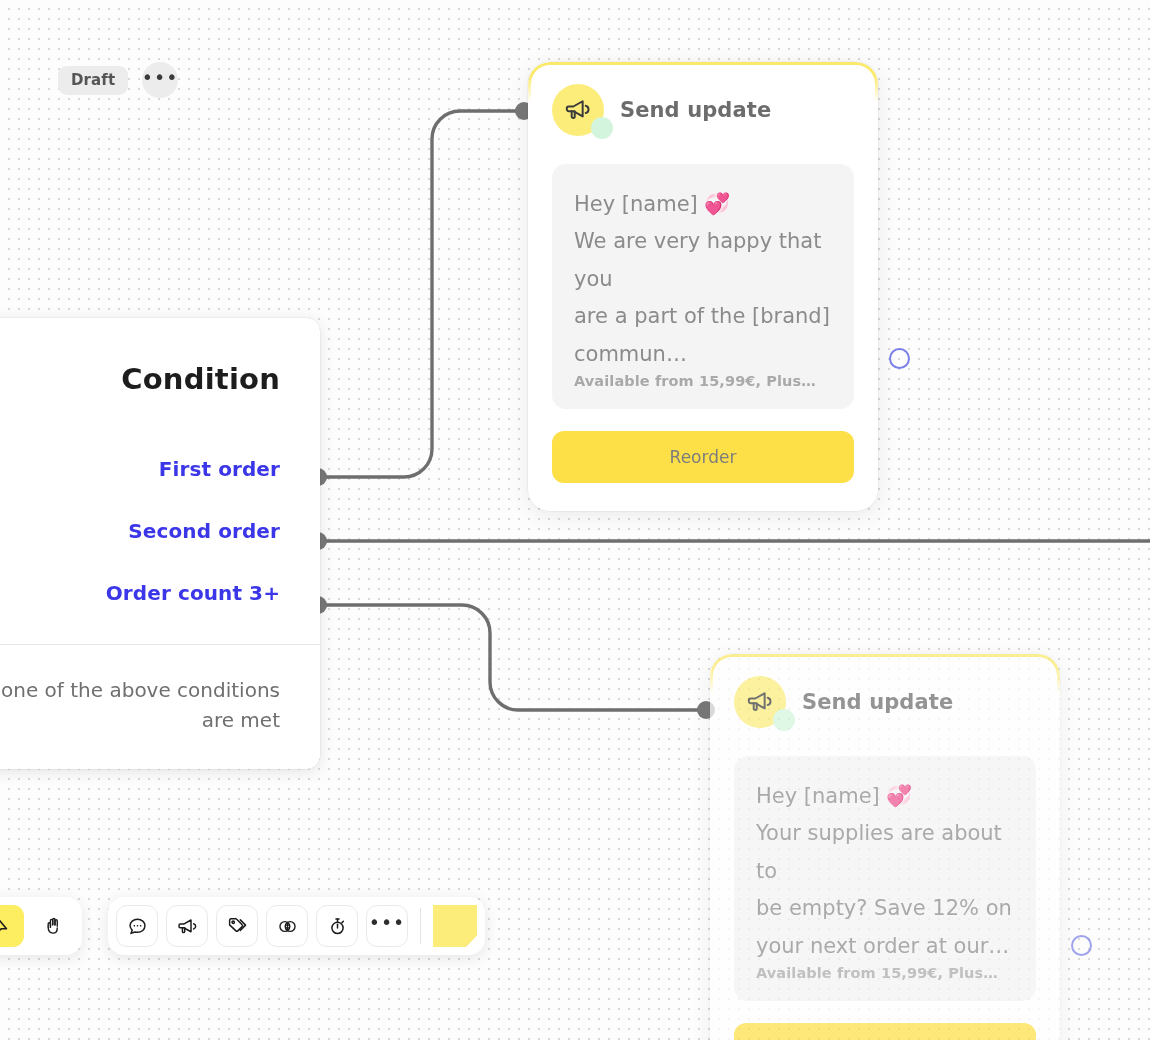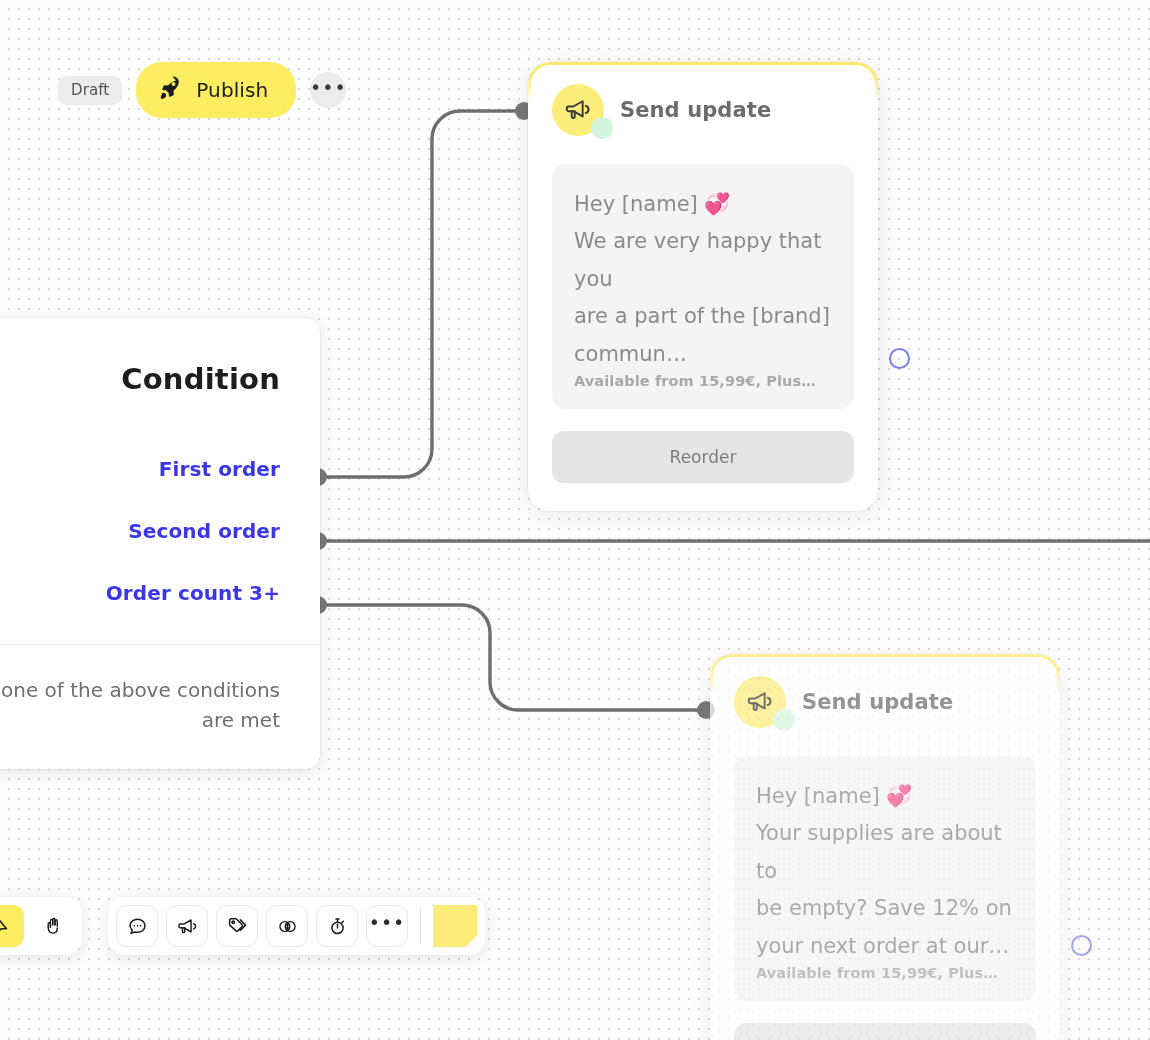--- a/index.html
+++ b/index.html
@@ -40,20 +40,21 @@
     gap: 14px;
   }
   .draft-chip {
     background: #ececec;
     color: #555;
     font-size: 15px;
     border-radius: 9px;
     padding: 7px 13px;
     line-height: 1;
     letter-spacing: .1px;
+    font-weight: bold;
   }
   .publish-btn {
     display: flex;
     align-items: center;
     gap: 12px;
     background: #fced61;
     border-radius: 26px;
     padding: 13px 28px 13px 22px;
     cursor: pointer;
   }
@@ -178,21 +179,21 @@
     white-space: pre-line;
   }
   .msg-sub {
     font-size: 14.5px;
     font-weight: bold;
     color: #a9a9a9;
     letter-spacing: .1px;
   }
   .cta-btn {
     margin-top: 22px;
-    background: #e5e5e5;
+    background: #fde047;
     border-radius: 12px;
     height: 52px;
     display: flex; align-items: center; justify-content: center;
     font-size: 17px;
     color: #7d7d7d;
     cursor: pointer;
   }
   .out-handle {
     position: absolute;
     width: 21px; height: 21px;
@@ -260,30 +261,20 @@
     <circle cx="318" cy="477" r="9" fill="#777"></circle>
     <circle cx="318" cy="541" r="9" fill="#777"></circle>
     <circle cx="318" cy="605" r="9" fill="#777"></circle>
     <circle cx="524" cy="111" r="9" fill="#777"></circle>
     <circle cx="706" cy="710" r="9" fill="#777"></circle>
   </svg>
 
   <div class="topbar">
     <div class="draft-chip">Draft</div>
 
-    <div class="publish-btn">
-      <span>
-        <svg width="26" height="26" viewBox="0 0 24 24" fill="#1c1c1c">
-          <path d="M14.5 2.2c3.4-.6 6.4 2.4 5.8 5.8-.4 2.4-1.8 4.7-3.8 6.5l-1 .9.3 3.1c.1.5-.2 1-.7 1.2l-2.6 1.1c-.6.3-1.3-.2-1.3-.9l-.1-2.4-2.6-2.6-2.4-.1c-.7 0-1.1-.7-.9-1.3L6.3 11c.2-.5.7-.8 1.2-.7l3.1.3.9-1c1.8-2 4.1-3.4 6.5-3.8z" transform="translate(-1.2 -.8)"></path>
-          <circle cx="14.3" cy="8.3" r="1.75" fill="#fced61"></circle>
-          <path d="M3.2 17.1c1-1 2.6-1 3.6 0s1 2.6 0 3.6c-.7.7-2.4 1.1-4.2 1.2-.1-1.8.3-3.5 1.2-4.2z"></path>
-        </svg>
-      </span>
-      <span class="label">Publish</span>
-    </div>
 
     <div class="more-round">
       <span class="dots">•••</span>
     </div>
   </div>
 
   <div class="condition-node">
     <div class="condition-title">Condition</div>
     <div class="branch-list">
       <div class="branch-item">First order</div>

